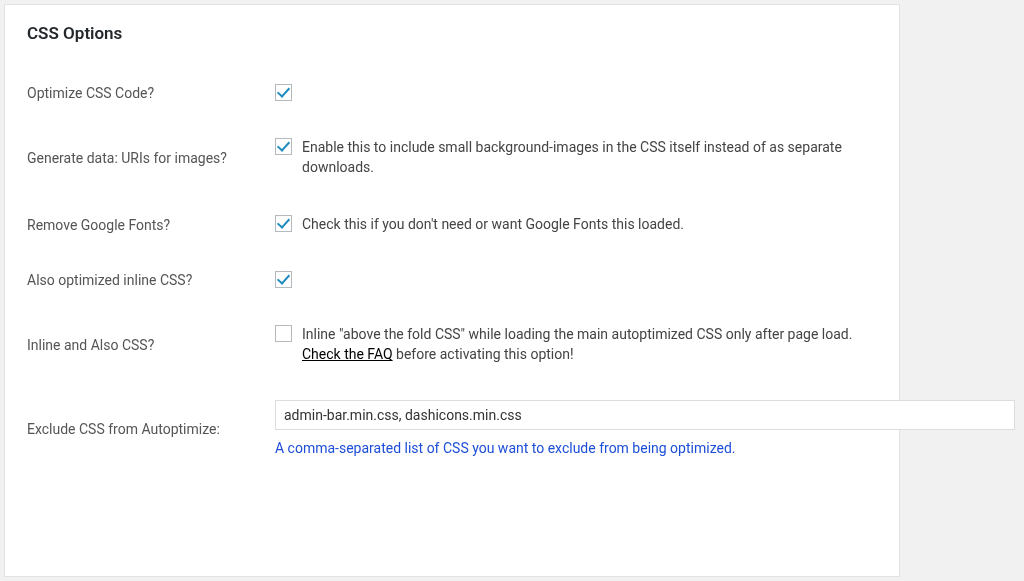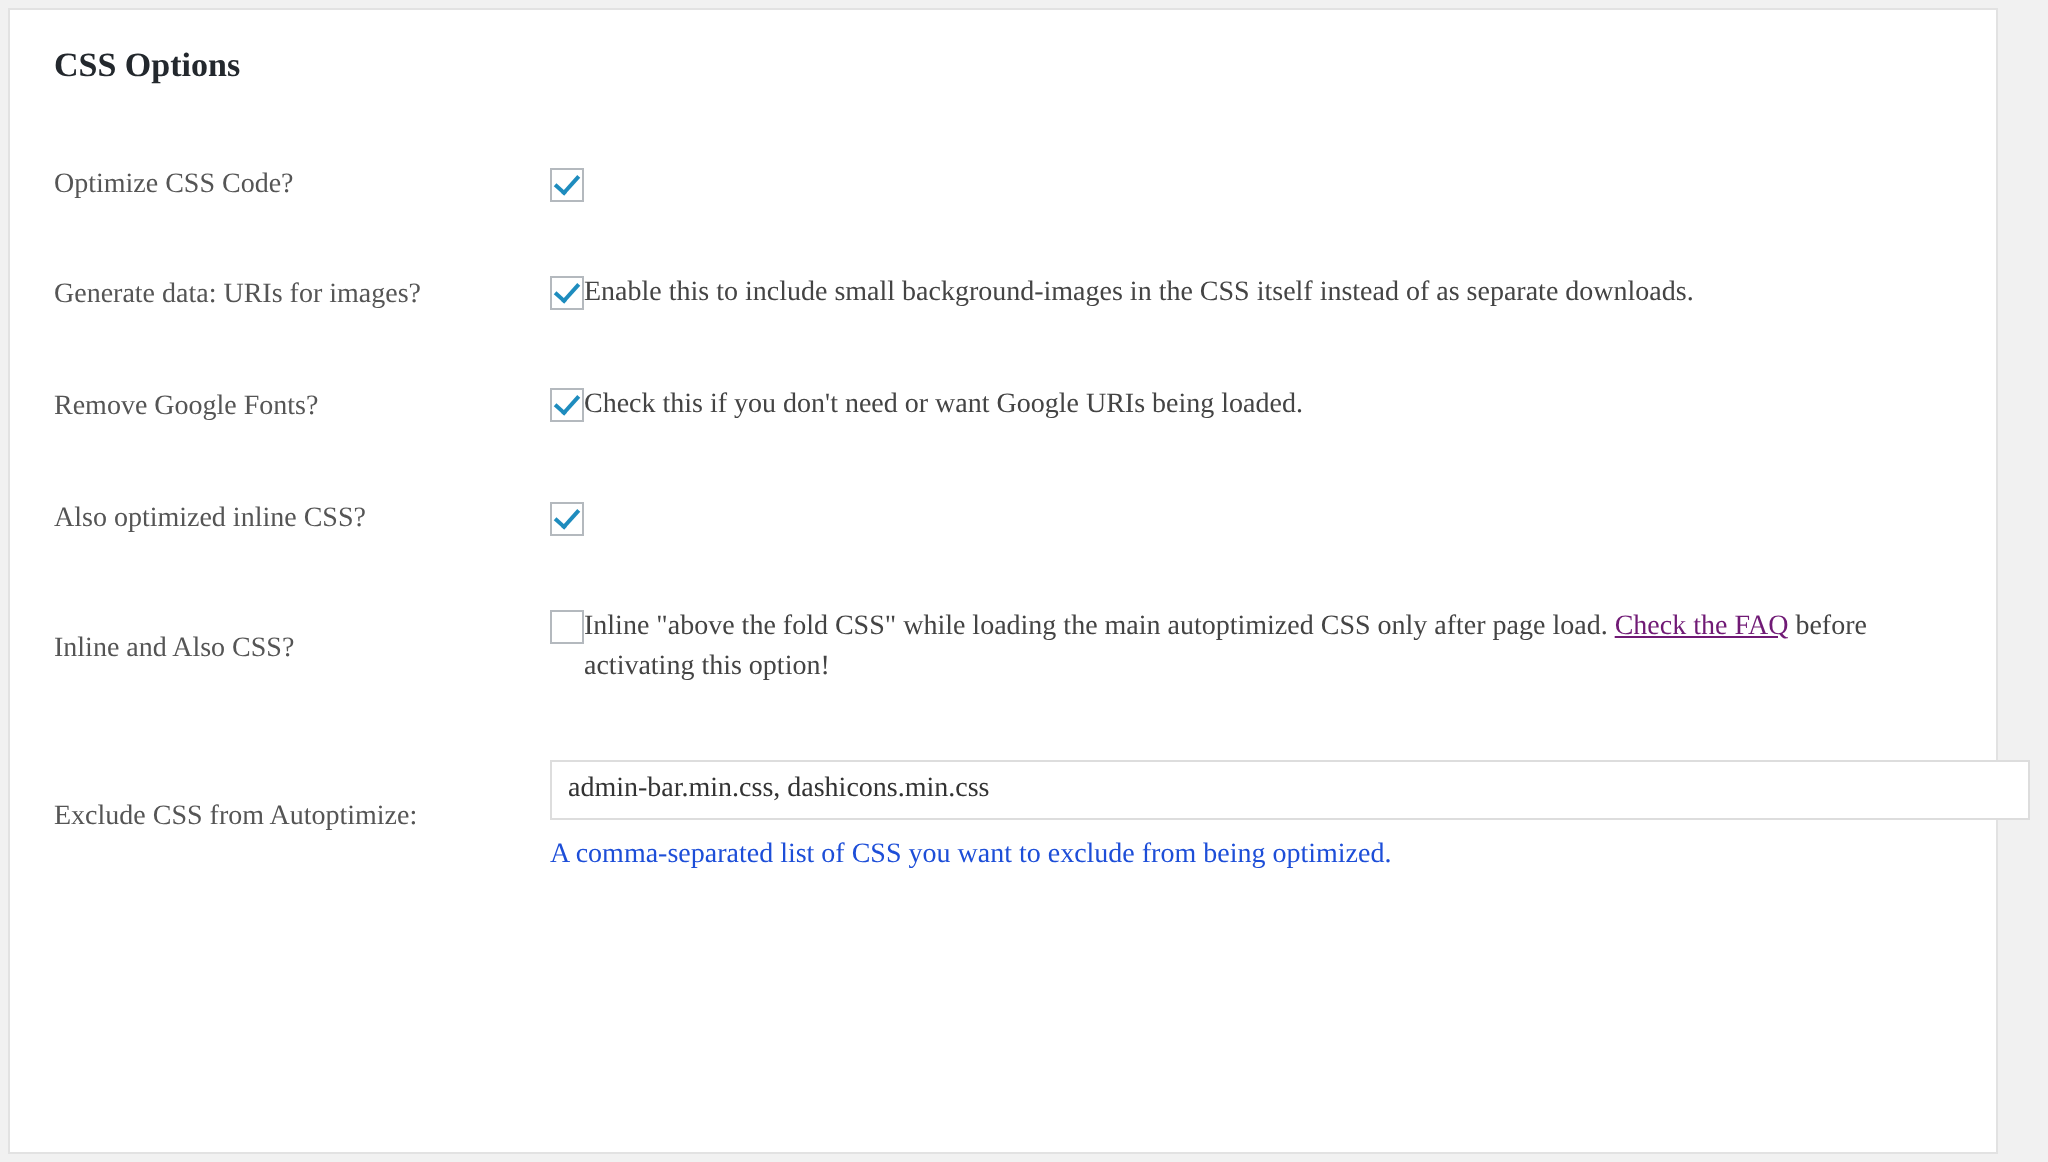--- a/index.html
+++ b/index.html
@@ -7,23 +7,22 @@
       font-family: -apple-system, BlinkMacSystemFont, "Segoe UI", Roboto, Oxygen-Sans, Ubuntu, Cantarell, "Helvetica Neue", sans-serif;
       background: #f1f1f1;
       padding: 4px;
       color: #444;
       font-size: 14px;
     }
     .panel {
       background: #fff;
       border: 1px solid #e2e2e2;
       padding: 18px 22px 24px 22px;
-      width: 995px;
+      width: 896px;
       min-height: 573px;
-      font-family: Liberation Serif, serif;
     }
     .section-title {
       font-size: 17px;
       font-weight: 600;
       color: #23282d;
       margin-bottom: 22px;
     }
     .form-row {
       display: flex;
       align-items: center;
@@ -32,20 +31,21 @@
     .row-label {
       flex: 0 0 248px;
       font-size: 14px;
       color: #555;
       padding-top: 2px;
     }
     .row-controls {
       flex: 1;
       display: flex;
       align-items: flex-start;
+      gap: 10px;
     }
     .row-controls.column {
       flex-direction: column;
       gap: 6px;
     }
     .checkbox {
       width: 17px;
       height: 17px;
       border: 1px solid #b4b9be;
       background: #fff;
@@ -66,21 +66,21 @@
       border: solid #1e8cbe;
       border-width: 0 2.5px 2.5px 0;
       transform: rotate(42deg);
     }
     .desc {
       font-size: 14px;
       color: #444;
       line-height: 1.45;
     }
     .desc a {
-      color: #701a75;
+      color: #000000;
       text-decoration: underline;
     }
     .text-input {
       width: 740px;
       max-width: 100%;
       padding: 6px 8px;
       border: 1px solid #ddd;
       font-size: 14px;
       color: #333;
       font-family: inherit;
@@ -110,21 +110,21 @@
     <div class="row-controls">
       <span class="checkbox checked"></span>
       <span class="desc">Enable this to include small background-images in the CSS itself instead of as separate downloads.</span>
     </div>
   </div>
 
   <div class="form-row">
     <div class="row-label">Remove Google Fonts?</div>
     <div class="row-controls">
       <span class="checkbox checked"></span>
-      <span class="desc">Check this if you don't need or want Google URIs being loaded.</span>
+      <span class="desc">Check this if you don't need or want Google Fonts this loaded.</span>
     </div>
   </div>
 
   <div class="form-row">
     <div class="row-label">Also optimized inline CSS?</div>
     <div class="row-controls">
       <span class="checkbox checked"></span>
     </div>
   </div>
 

